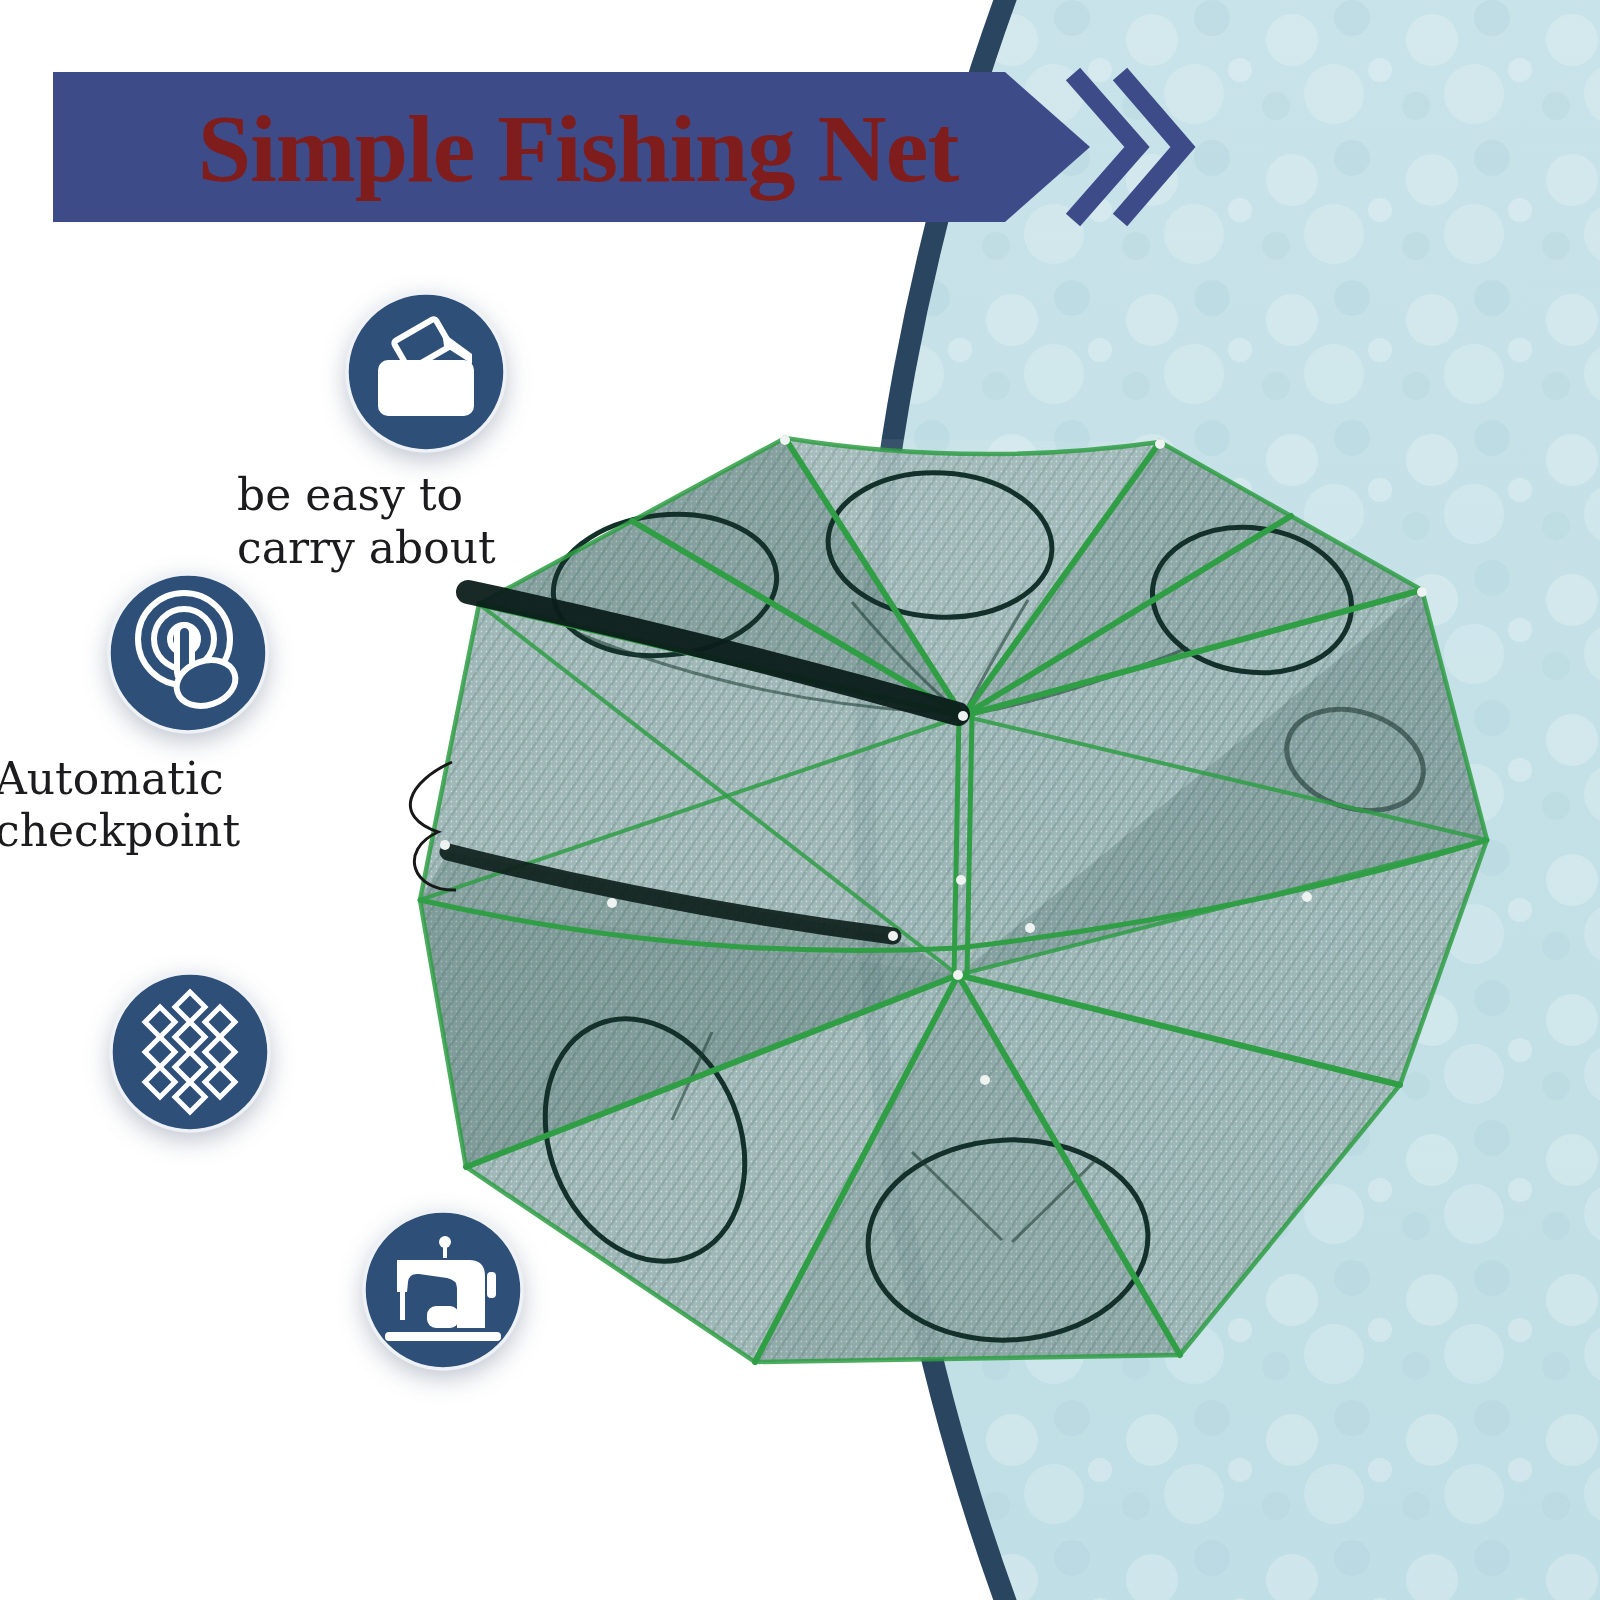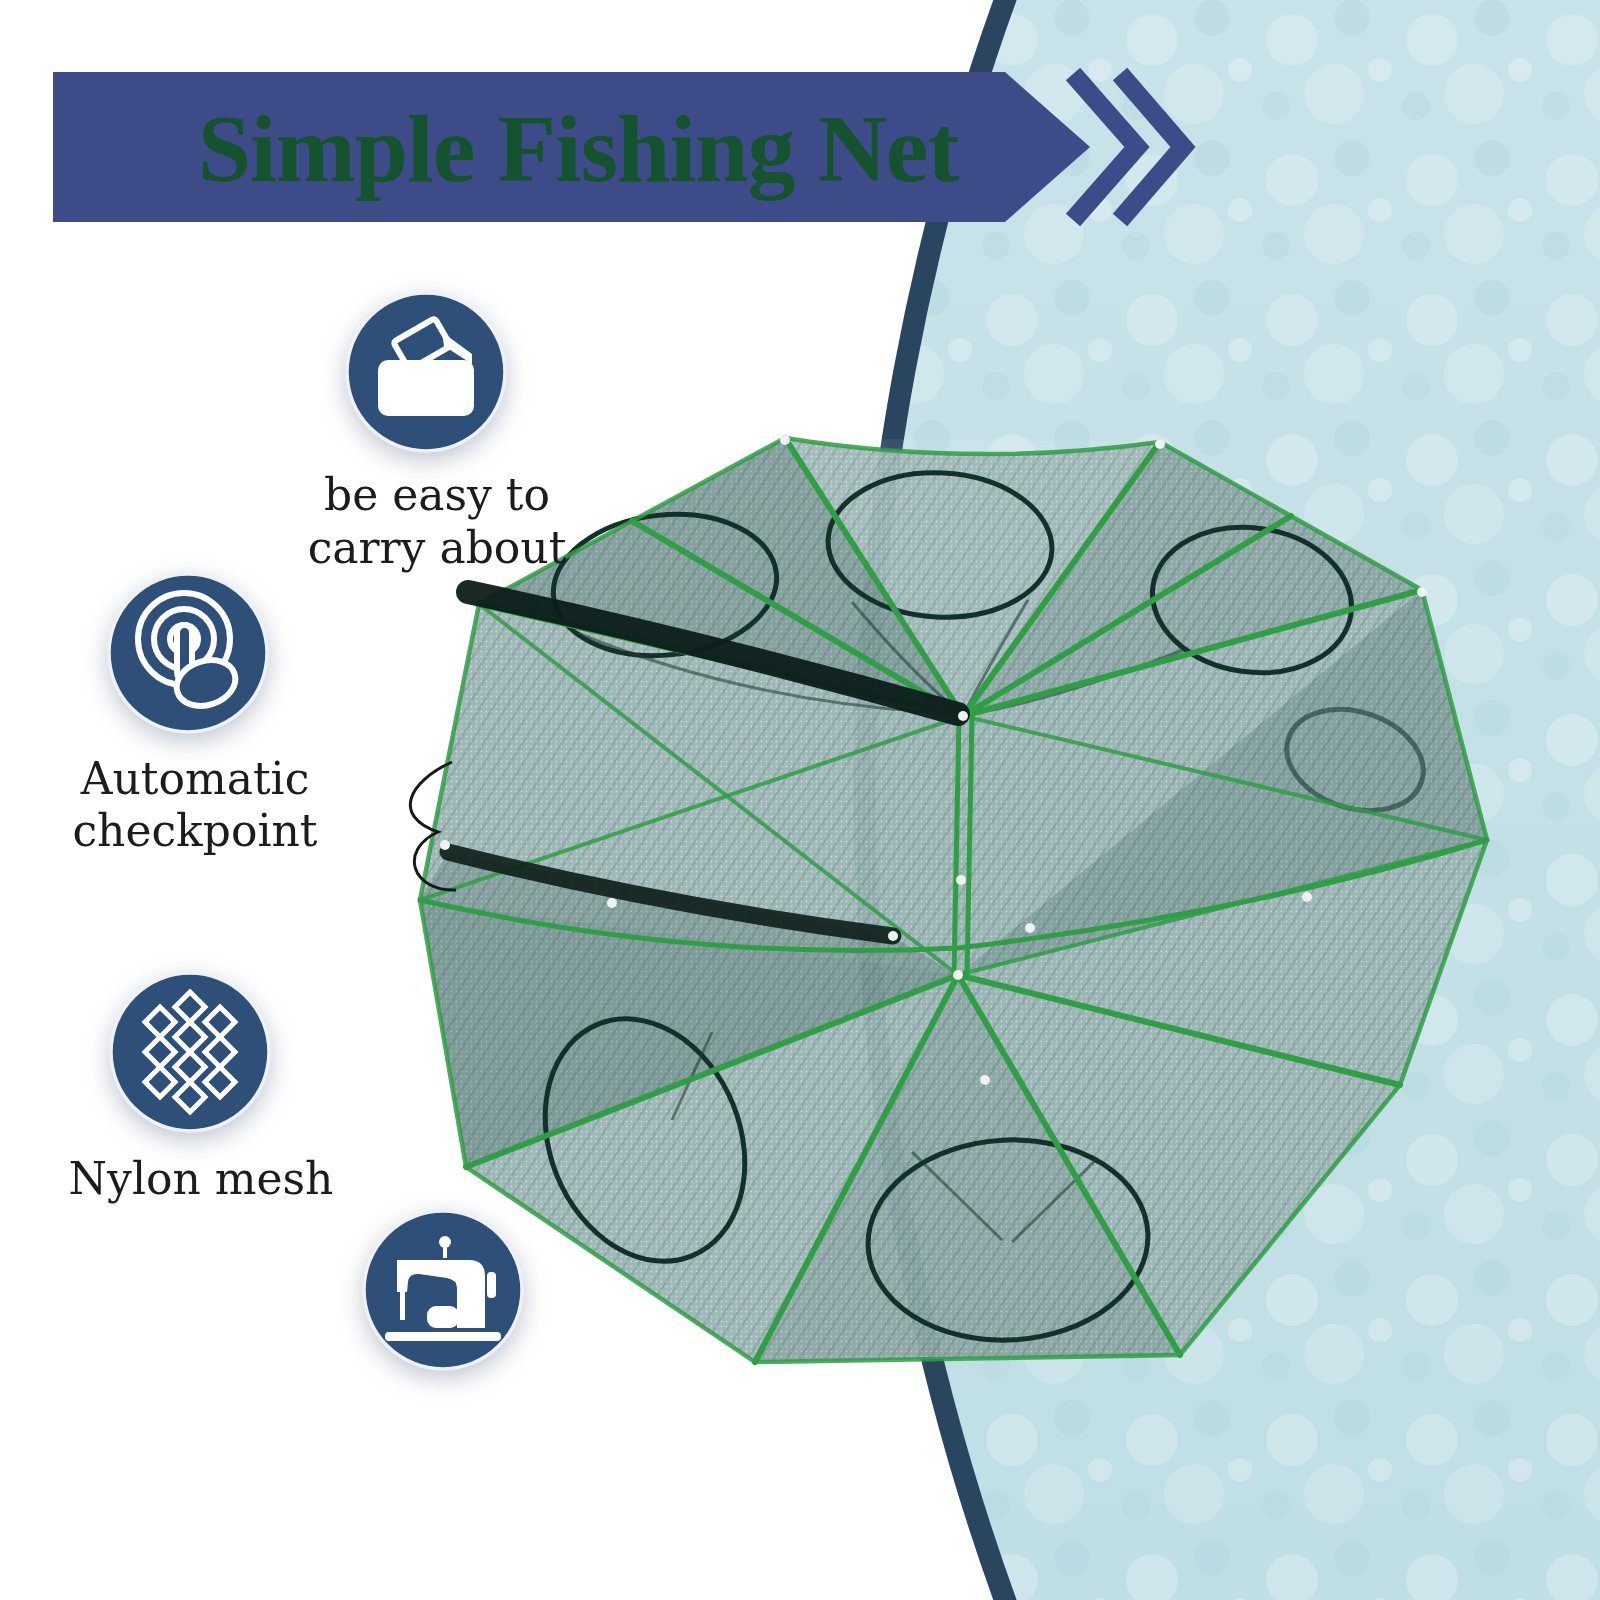--- a/index.html
+++ b/index.html
@@ -1,22 +1,22 @@
 <!DOCTYPE html>
 <html><head>
 <meta charset="utf-8">
 <style>
   html,body{margin:0;padding:0;background:#ffffff;}
   #stage{position:relative;width:1600px;height:1600px;overflow:hidden;background:#ffffff;
          font-family:"DejaVu Serif", serif;}
   #artwork{position:absolute;left:0;top:0;}
   .title{position:absolute;left:118px;top:90px;width:920px;height:122px;line-height:118px;
          text-align:center;font-family:"Liberation Serif", serif;font-weight:bold;
-         font-size:96px;letter-spacing:-1px;color:#14532d;}
-  .caption{position:absolute;width:400px;text-align:center;font-family:"DejaVu Serif", serif;
+         font-size:96px;letter-spacing:-1px;color:#7f1d1d;}
+  .caption{position:absolute;width:400px;font-family:"DejaVu Serif", serif;
            font-size:44px;line-height:53px;color:#1c1c1e;white-space:pre-line;}
   .badge{position:absolute;width:180px;height:180px;
          filter:drop-shadow(0 8px 12px rgba(50,70,100,.30));}
 </style>
 </head>
 <body>
 
 <div id="stage">
 
   <svg id="artwork" width="1600" height="1600" viewBox="0 0 1600 1600">
@@ -175,21 +175,20 @@
 
       <rect x="-10.6" y="-10.6" width="21.2" height="21.2" transform="translate(-30,-30) rotate(45)"></rect>
       <rect x="-10.6" y="-10.6" width="21.2" height="21.2" transform="translate(-30,0) rotate(45)"></rect>
       <rect x="-10.6" y="-10.6" width="21.2" height="21.2" transform="translate(-30,30) rotate(45)"></rect>
 
       <rect x="-10.6" y="-10.6" width="21.2" height="21.2" transform="translate(30,-30) rotate(45)"></rect>
       <rect x="-10.6" y="-10.6" width="21.2" height="21.2" transform="translate(30,0) rotate(45)"></rect>
       <rect x="-10.6" y="-10.6" width="21.2" height="21.2" transform="translate(30,30) rotate(45)"></rect>
     </g>
   </svg>
-  <div class="caption" style="left:1px;top:1152px">Nylon mesh</div>
 
   <svg class="badge" style="left:353px;top:1200px" width="180" height="180" viewBox="0 0 180 180">
     <circle cx="90" cy="90" r="79" fill="#2e4f78" stroke="#eef2f7" stroke-width="3.5"></circle>
     <g transform="translate(90,90)" fill="#ffffff">
       <rect x="-58" y="42" width="116" height="9" rx="4"></rect>
       <path d="M -46,-30 L 26,-30 Q 42,-30 42,-14 L 42,38 L 14,38 L 14,-2 Q 14,-10 4,-12
                L -24,-16 Q -34,-17 -35,-8 L -36,2 L -46,2 Z"></path>
       <rect x="-43" y="2" width="5" height="28"></rect>
       <rect x="-16" y="16" width="32" height="22" rx="9"></rect>
       <rect x="0" y="-46" width="4" height="14"></rect>

